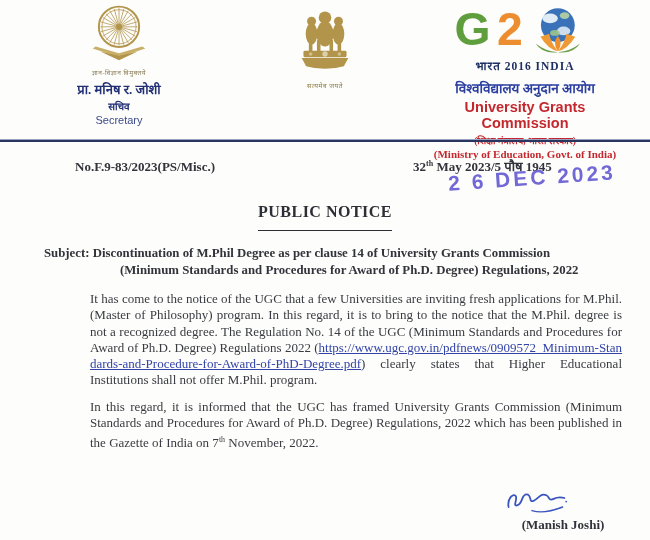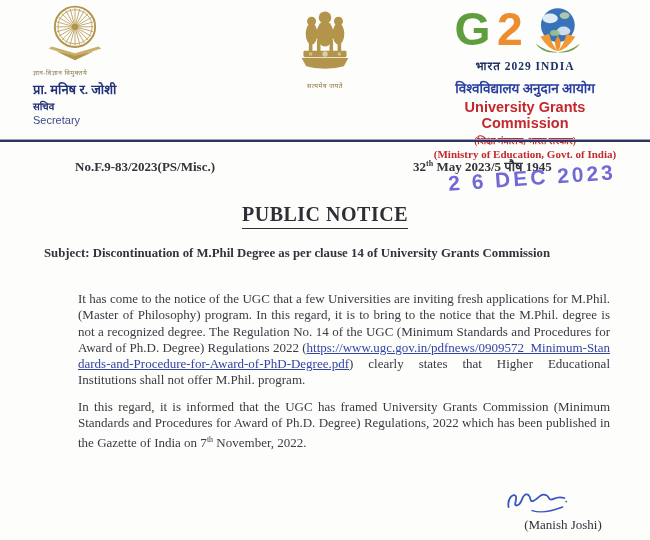--- a/index.html
+++ b/index.html
@@ -4,21 +4,21 @@
 <style>
   * { margin:0; padding:0; box-sizing:border-box; }
   html,body { background:#e8e8e6; }
   .page {
     position:relative; width:650px; height:540px; margin:0 auto;
     background:#fdfdfb; overflow:hidden;
     font-family:"Liberation Serif", serif; color:#35363d;
   }
 
   
-  .hdr-left { position:absolute; left:33px; top:2px; width:172px; }
+  .hdr-left { position:absolute; left:33px; top:2px; width:172px; text-align:center; }
   .hdr-left .motto { font-size:6.5px; color:#8a7a55; letter-spacing:.5px; }
   .hdr-left .name-hi { font-size:13px; font-weight:bold; color:#233176; margin-top:3px; }
   .hdr-left .desig-hi { font-size:10px; font-weight:bold; color:#233176; margin-top:1px; }
   .hdr-left .name-en { font-size:13.5px; font-weight:bold; color:#233176; margin-top:5px; font-family:"Liberation Sans", sans-serif; }
   .hdr-left .desig-en { font-size:11px; color:#3a4a8c; margin-top:1px; font-family:"Liberation Sans", sans-serif; }
 
   .hdr-center { position:absolute; left:283px; top:6px; width:84px; text-align:center; }
   .hdr-center .emblem-caption { font-size:6.5px; color:#8d7a45; margin-top:1px; letter-spacing:.5px; }
 
   .hdr-right { position:absolute; left:420px; top:2px; width:210px; text-align:center; }
@@ -34,38 +34,38 @@
   
   .ref-no { position:absolute; left:75px; top:159px; font-size:13px; font-weight:bold; white-space:nowrap; color:#32333b; }
   .date-line { position:absolute; left:413px; top:157px; font-size:13px; font-weight:bold; white-space:nowrap; color:#32333b; }
   .date-line sup { font-size:8px; }
   .stamp { position:absolute; left:448px; top:166px; transform:rotate(-4deg);
            font-family:"Liberation Sans", sans-serif; font-weight:bold;
            font-size:21px; letter-spacing:3px; color:#5a4fd0; opacity:.85; white-space:nowrap; }
 
   
   .notice-title { position:absolute; left:0; top:203px; width:650px; text-align:center; }
-  .notice-title span { font-size:20px; font-weight:bold; letter-spacing:.5px; color:#2e2f36;
-                       border-bottom:1.5px solid #2e2f36; padding-bottom:3px; }
+  .notice-title span { font-size:16px; font-weight:bold; letter-spacing:.5px; color:#2e2f36;
+                       border-bottom:1.5px solid #2e2f36; padding-bottom:10px; }
 
   .subject-line1 { position:absolute; left:44px; top:246px; font-size:12.8px; font-weight:bold; white-space:nowrap; color:#32333b; }
   .subject-line2 { position:absolute; left:120px; top:263px; font-size:12.8px; font-weight:bold; white-space:nowrap; color:#32333b; }
 
-  .para { position:absolute; left:78px; width:532px; font-size:13px; line-height:16.3px;
+  .para { position:absolute; left:90px; width:532px; font-size:13px; line-height:16.3px;
           text-align:justify; color:#3a3b42; }
   .para-1 { top:291px; }
   .para-2 { top:399px; }
   .para-3 { top:448px; }
   .para sup { font-size:8px; }
   .doc-link { color:#3344a8; text-decoration:underline; word-break:break-all; }
 
   
   .signature { position:absolute; left:505px; top:489px; }
   .sign-name { position:absolute; left:493px; top:517px; width:140px; text-align:center;
-               font-size:13px; font-weight:normal; white-space:nowrap; color:#32333b; }
+               font-size:13px; font-weight:bold; white-space:nowrap; color:#32333b; }
 </style>
 </head>
 <body>
 
 <div class="page">
 
   <div class="hdr-left">
     <span>
       <svg width="84" height="62" viewBox="0 0 100 80">
         <g stroke="#b2954b" stroke-width="1" fill="none">
@@ -132,38 +132,39 @@
         <ellipse cx="116" cy="14" rx="5" ry="3.5" fill="#b7d3a2" opacity="0.9"></ellipse>
         <path d="M91 36 Q99 49 109 51 Q102 43 100 33 Z" fill="#f09a36"></path>
         <path d="M127 36 Q119 49 109 51 Q116 43 118 33 Z" fill="#f09a36"></path>
         <path d="M109 51 Q103 43 109 35 Q115 43 109 51 Z" fill="#ef8f2a"></path>
         <path d="M86 43 Q96 51 109 52 Q93 54 86 43 Z" fill="#6fa04a"></path>
         <path d="M132 43 Q122 51 109 52 Q125 54 132 43 Z" fill="#6fa04a"></path>
       </svg>
     </span>
     <div class="g20-tagline">
       <span>भारत</span>
-      <span>2029 INDIA</span>
+      <span>2016 INDIA</span>
     </div>
     <div class="org-hi">विश्वविद्यालय अनुदान आयोग</div>
     <div class="org-en">University Grants Commission</div>
     <div class="ministry-hi">(शिक्षा मंत्रालय, भारत सरकार)</div>
     <div class="ministry-en">(Ministry of Education, Govt. of India)</div>
   </div>
 
   <div class="rule"></div>
 
   <div class="ref-no">No.F.9-83/2023(PS/Misc.)</div>
   <div class="date-line"><span>32</span><sup>th</sup><span> May 2023/5 पौष 1945</span></div>
   <div class="stamp">2 6 DEC 2023</div>
 
   <div class="notice-title">
     <span>PUBLIC NOTICE</span>
   </div>
   <div class="subject-line1">Subject: Discontinuation of M.Phil Degree as per clause 14 of University Grants Commission</div>
+  <div class="subject-line2">(Minimum Standards and Procedures for Award of Ph.D. Degree) Regulations, 2022</div>
 
   <div class="para para-1"><span>It has come to the notice of the UGC that a few Universities are inviting fresh applications for M.Phil. (Master of Philosophy) program.  In this regard, it is to bring to the notice that the M.Phil. degree is not a recognized degree.  The Regulation No. 14 of the UGC (Minimum Standards and Procedures for Award of Ph.D. Degree) Regulations 2022 (</span><a class="doc-link" href="#">https://www.ugc.gov.in/pdfnews/0909572_Minimum-Standards-and-Procedure-for-Award-of-PhD-Degree.pdf</a><span>) clearly states that Higher Educational Institutions shall not offer M.Phil. program.</span></div>
 
   <div class="para para-2"><span>In this regard, it is informed that the UGC has framed University Grants Commission (Minimum Standards and Procedures for Award of Ph.D. Degree) Regulations, 2022 which has been published in the Gazette of India on 7</span><sup>th</sup><span> November, 2022.</span></div>
 
 
   <div class="signature">
     <svg width="72" height="27" viewBox="0 0 80 30">
       <path d="M4 20 C2 10 10 4 12 8 C14 12 8 20 14 18 C20 16 18 6 24 6 C30 6 26 16 32 13 C38 10 40 4 46 7 C50 9 48 14 54 11 C58 9 62 9 66 10" stroke="#3b55c0" stroke-width="2" fill="none" stroke-linecap="round"></path>
       <path d="M30 24 C40 27 54 24 64 20" stroke="#3b55c0" stroke-width="1.6" fill="none" stroke-linecap="round"></path>

